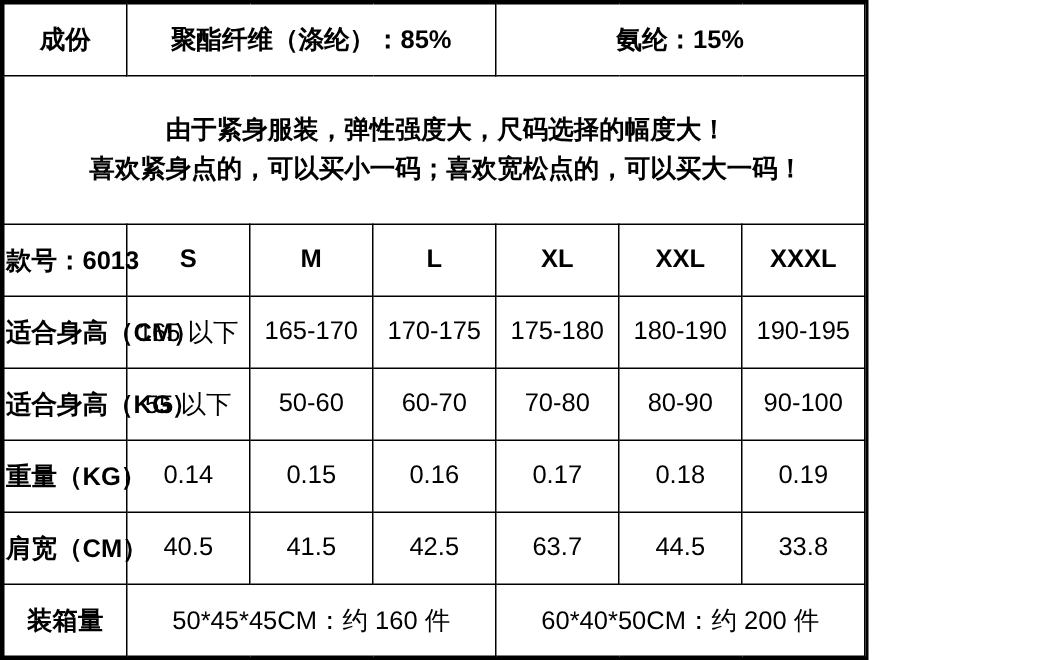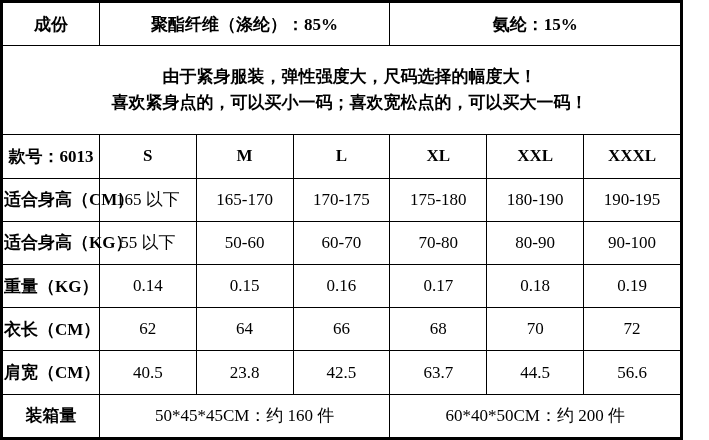--- a/index.html
+++ b/index.html
@@ -8,27 +8,26 @@
     background: #ffffff;
   }
   body {
     width: 709px;
     height: 440px;
     font-family: "Liberation Sans", sans-serif;
     color: #000000;
     overflow: hidden;
   }
   .sheet {
-    width: 683px;
+    width: 579px;
     height: 440px;
     box-sizing: border-box;
     border: 2px solid #000;
     display: flex;
     flex-direction: column;
-    font-family: Liberation Serif, serif;
   }
   table.size-table {
     width: 100%;
     height: 100%;
     border-collapse: collapse;
     table-layout: fixed;
   }
   table.size-table td {
     border: 1px solid #000;
     text-align: center;
@@ -126,36 +125,27 @@
       <tr>
         <td class="label-cell">重量（KG）</td>
         <td class="data-cell">0.14</td>
         <td class="data-cell">0.15</td>
         <td class="data-cell">0.16</td>
         <td class="data-cell">0.17</td>
         <td class="data-cell">0.18</td>
         <td class="data-cell">0.19</td>
       </tr>
       <tr>
-        <td class="label-cell">衣长（CM）</td>
-        <td class="data-cell">62</td>
-        <td class="data-cell">64</td>
-        <td class="data-cell">66</td>
-        <td class="data-cell">68</td>
-        <td class="data-cell">70</td>
-        <td class="data-cell">72</td>
-      </tr>
-      <tr>
         <td class="label-cell">肩宽（CM）</td>
         <td class="data-cell">40.5</td>
-        <td class="data-cell">23.8</td>
+        <td class="data-cell">41.5</td>
         <td class="data-cell">42.5</td>
         <td class="data-cell">63.7</td>
         <td class="data-cell">44.5</td>
-        <td class="data-cell">56.6</td>
+        <td class="data-cell">33.8</td>
       </tr>
       <tr>
         <td class="pack-label">装箱量</td>
         <td class="pack-val" colspan="3">50*45*45CM：约 160 件</td>
         <td class="pack-val" colspan="3">60*40*50CM：约 200 件</td>
       </tr>
     </tbody>
   </table>
 </div>
 

